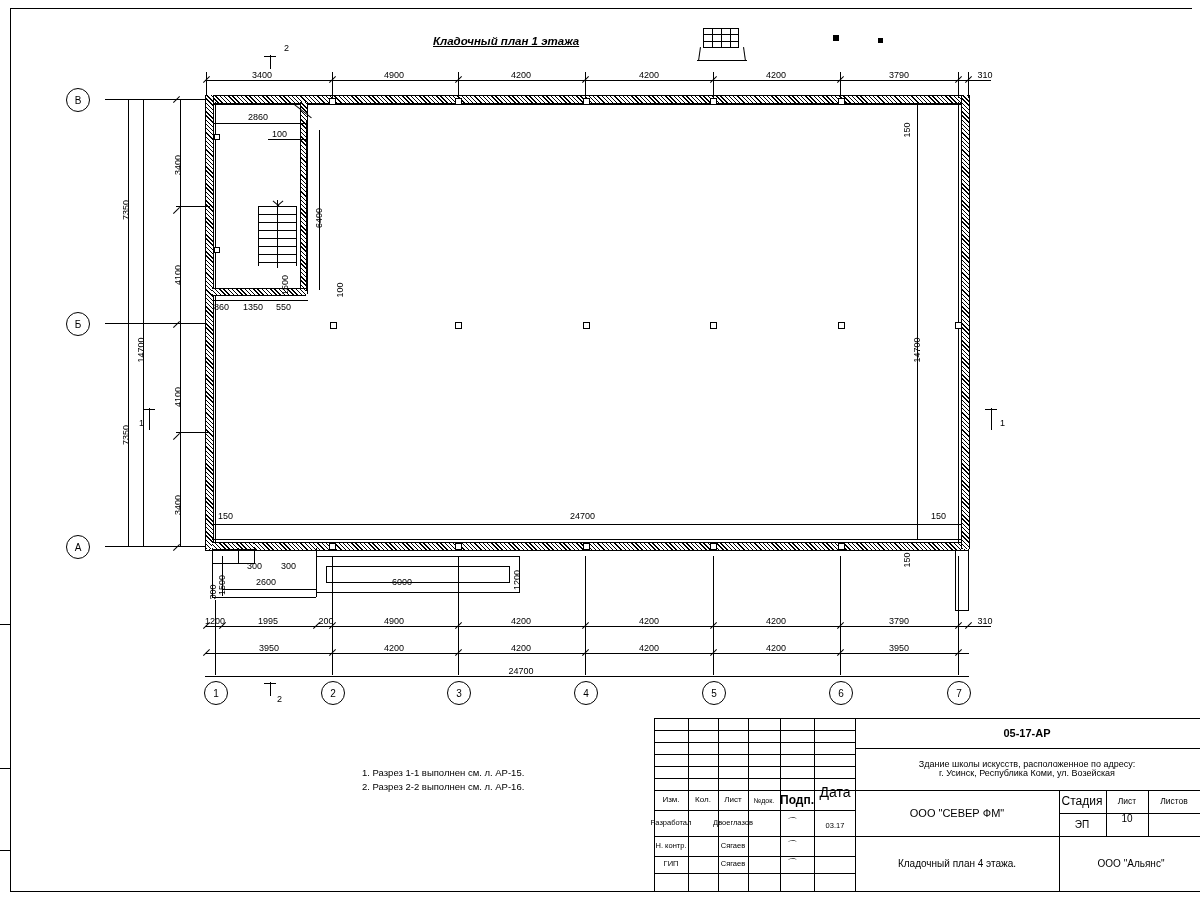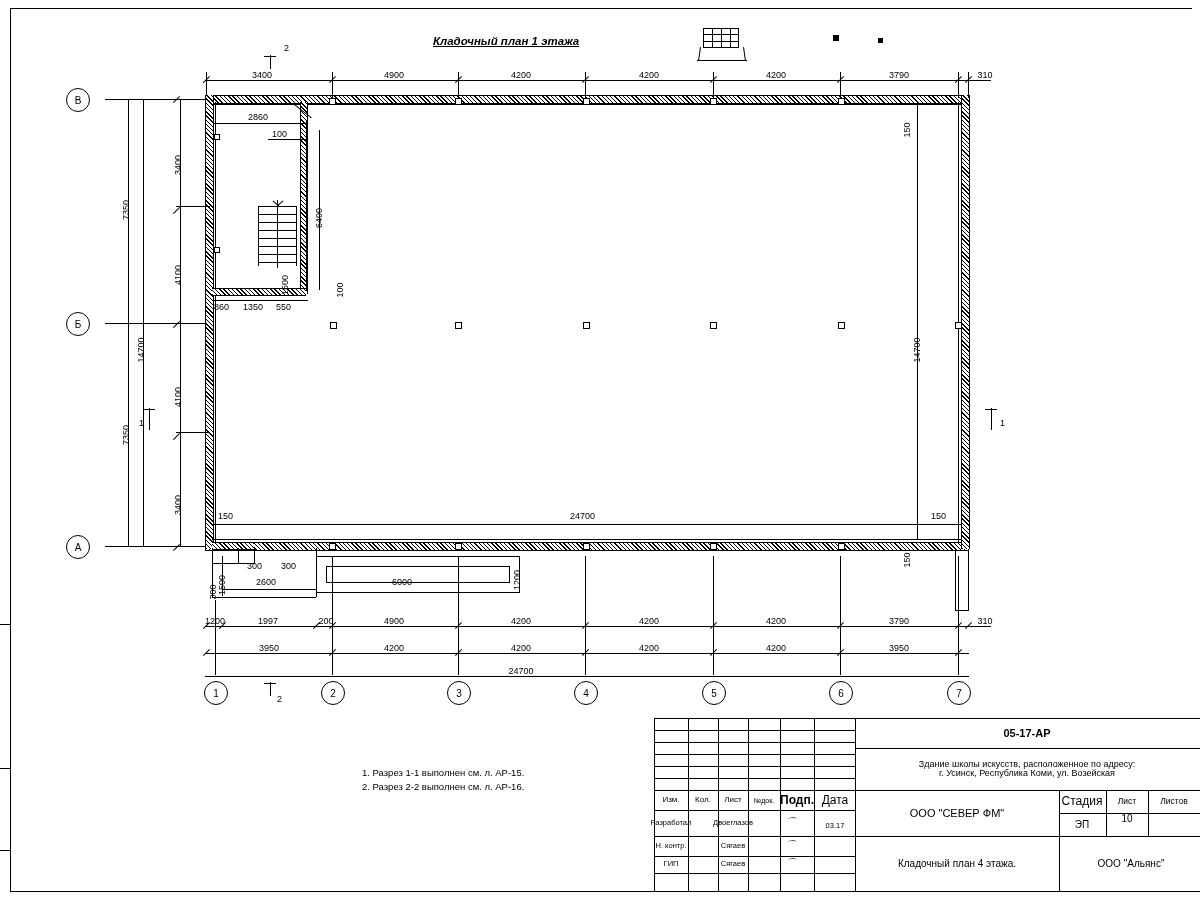--- a/index.html
+++ b/index.html
@@ -262,21 +262,21 @@
   <div class="tick" style="left:222px;top:621px;"></div>
   <div class="tick" style="left:316px;top:621px;"></div>
   <div class="tick" style="left:332px;top:621px;"></div>
   <div class="tick" style="left:458px;top:621px;"></div>
   <div class="tick" style="left:585px;top:621px;"></div>
   <div class="tick" style="left:713px;top:621px;"></div>
   <div class="tick" style="left:840px;top:621px;"></div>
   <div class="tick" style="left:958px;top:621px;"></div>
   <div class="tick" style="left:968px;top:621px;"></div>
   <div class="txt c" style="left:215px;top:621px;">1200</div>
-  <div class="txt c" style="left:268px;top:621px;">1997</div>
+  <div class="txt c" style="left:268px;top:621px;">1995</div>
   <div class="txt c" style="left:326px;top:621px;">200</div>
   <div class="txt c" style="left:394px;top:621px;">4900</div>
   <div class="txt c" style="left:521px;top:621px;">4200</div>
   <div class="txt c" style="left:649px;top:621px;">4200</div>
   <div class="txt c" style="left:776px;top:621px;">4200</div>
   <div class="txt c" style="left:899px;top:621px;">3790</div>
   <div class="txt c" style="left:985px;top:621px;">310</div>
 
   <div class="ln" style="left:205px;top:653px;width:764px;height:1px;"></div>
   <div class="tick" style="left:206px;top:648px;"></div>
@@ -320,21 +320,21 @@
     <div class="ln" style="left:94px;top:0px;width:1px;height:174px;"></div>
     <div class="ln" style="left:126px;top:0px;width:1px;height:174px;"></div>
     <div class="ln" style="left:160px;top:0px;width:1px;height:174px;"></div>
     <div class="ln" style="left:201px;top:0px;width:1px;height:174px;"></div>
 
     <div class="txt c" style="left:17px;top:82px;font-size:8px;">Изм.</div>
     <div class="txt c" style="left:49px;top:82px;font-size:8px;">Кол.</div>
     <div class="txt c" style="left:79px;top:82px;font-size:8px;">Лист</div>
     <div class="txt c" style="left:110px;top:82px;font-size:7px;">№док.</div>
     <div class="txt c" style="left:143px;top:82px;font-size:12px;font-weight:bold;">Подп.</div>
-    <div class="txt c" style="left:181px;top:82px;font-size:12px;text-align:right;">Дата</div>
+    <div class="txt c" style="left:181px;top:74px;font-size:14px;text-align:right;">Дата</div>
 
     <div class="txt c" style="left:17px;top:105px;font-size:7.5px;">Разработал</div>
     <div class="txt c" style="left:79px;top:105px;font-size:7.5px;">Двоеглазов</div>
     <div class="txt c" style="left:181px;top:108px;font-size:7.5px;">03.17</div>
     <div class="txt" style="left:131px;top:99px;font-size:11px;font-style:italic;">⌒</div>
 
     <div class="txt c" style="left:17px;top:128px;font-size:7.5px;">Н. контр.</div>
     <div class="txt c" style="left:79px;top:128px;font-size:7.5px;">Сягаев</div>
     <div class="txt" style="left:131px;top:122px;font-size:11px;font-style:italic;">⌒</div>
 

